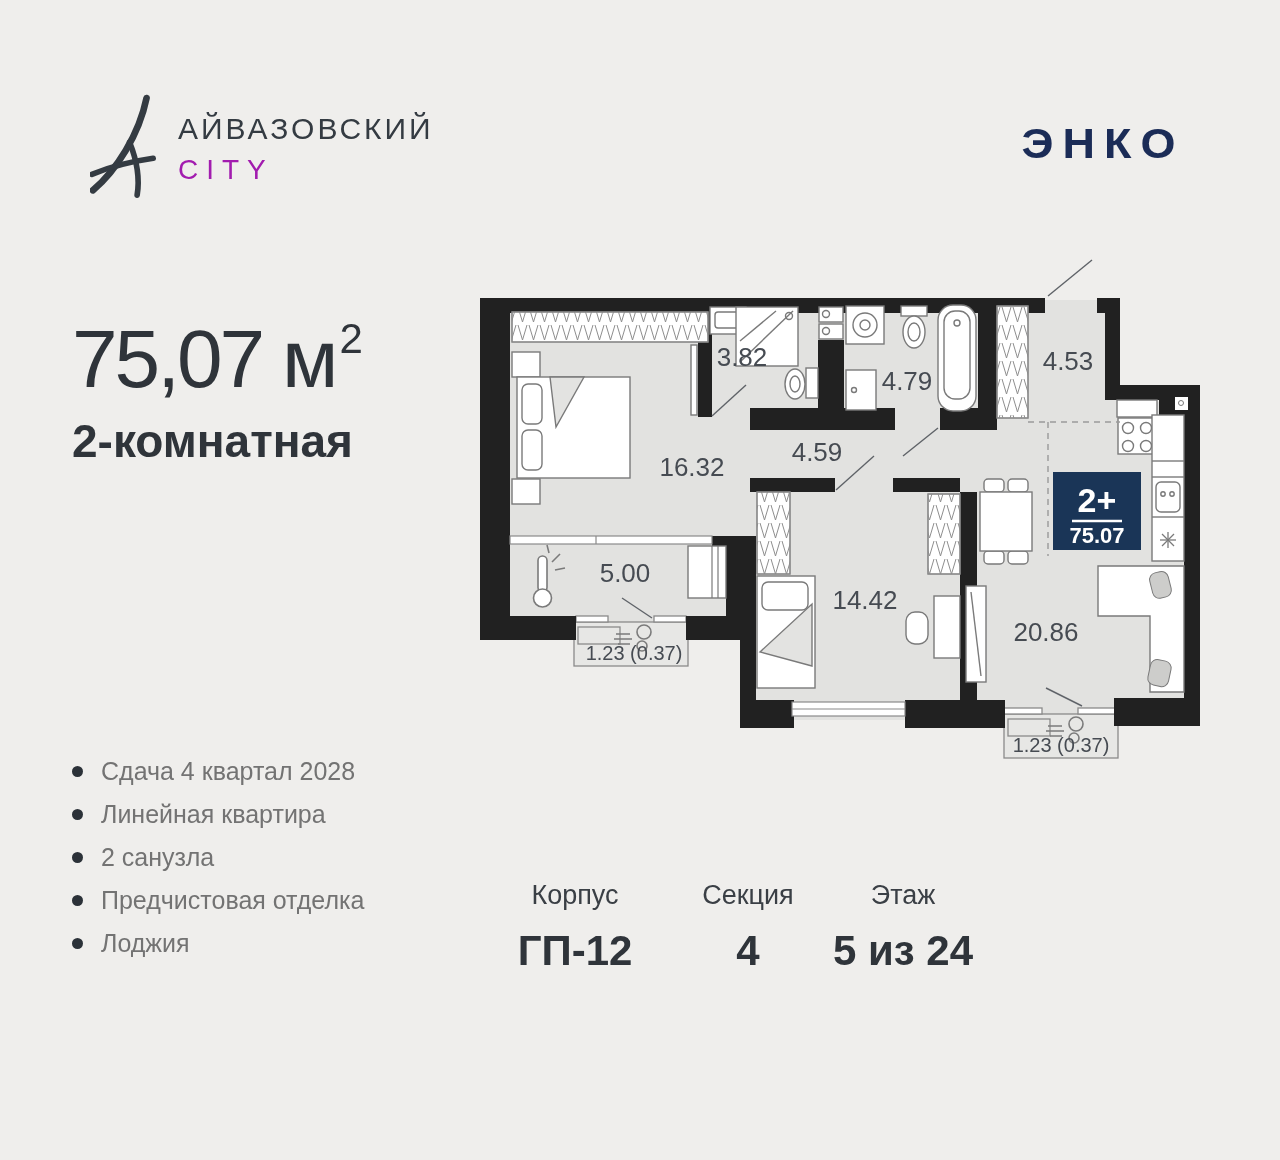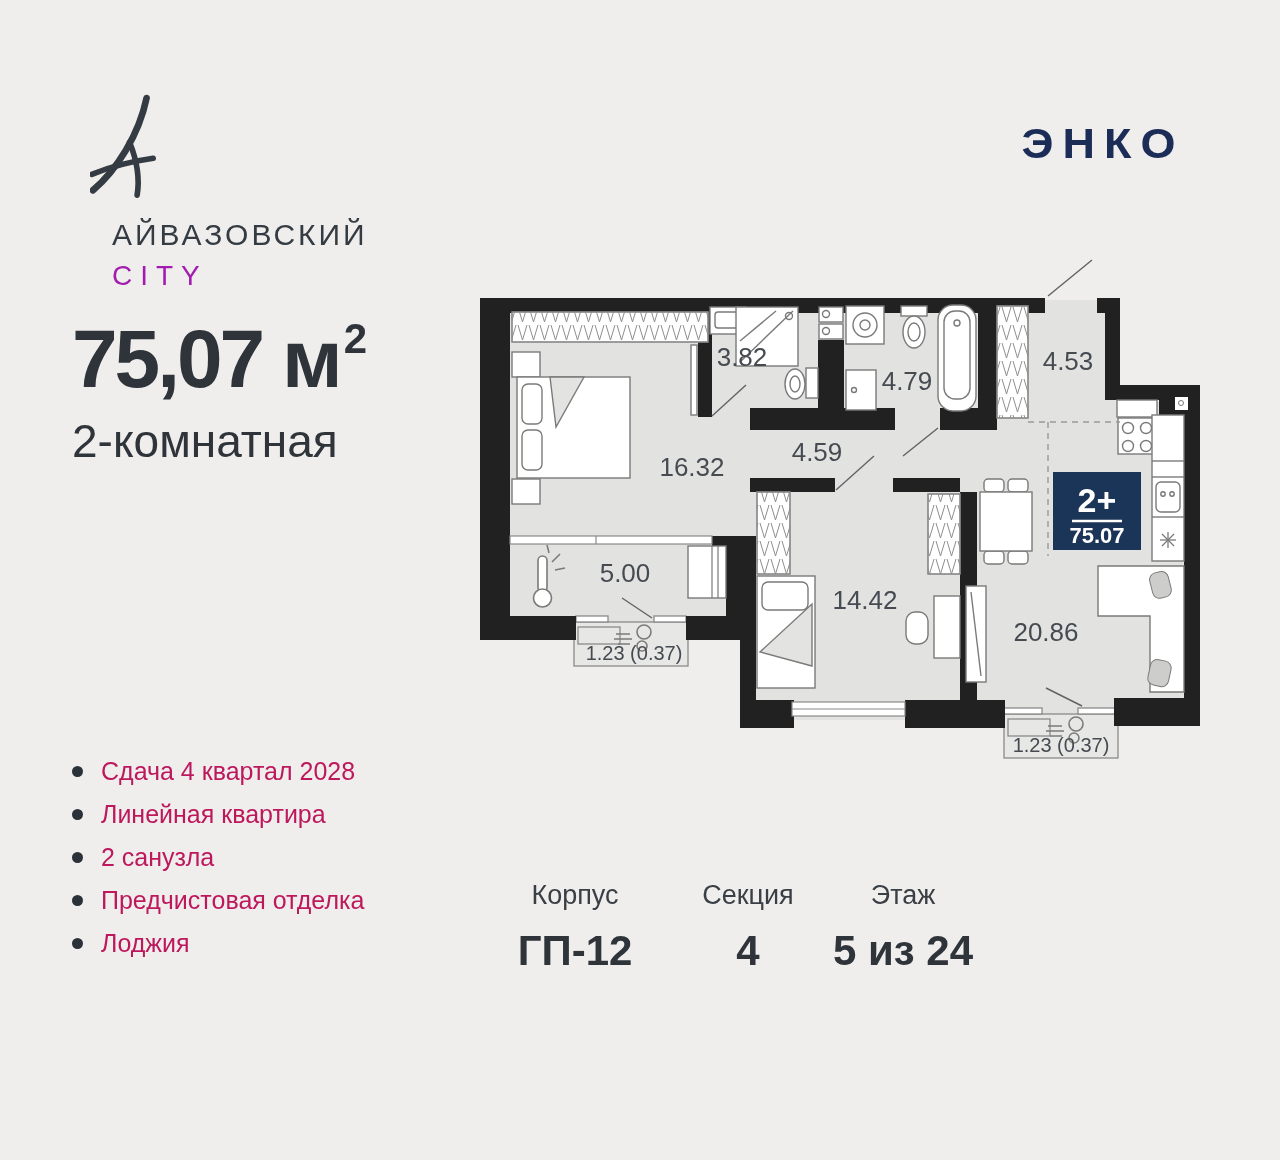--- a/index.html
+++ b/index.html
@@ -5,40 +5,40 @@
   html,body{margin:0;padding:0;}
   body{font-family:"Liberation Sans", sans-serif;}
   .card{
     position:relative;
     width:1280px;height:1160px;
     background:#efeeec;
     overflow:hidden;
     color:#2f353b;
   }
   
-  .brand{position:absolute;left:90px;top:94px;display:flex;align-items:flex-start;flex-direction:column;}
+  .brand{position:absolute;left:90px;top:94px;display:flex;align-items:flex-start;}
   .brand-glyph{width:66px;height:106px;}
   .brand-text{margin-left:22px;margin-top:18px;}
   .brand-line1{font-size:30px;letter-spacing:3px;font-weight:500;color:#343b42;}
   .brand-line2{font-size:28px;letter-spacing:8px;font-weight:500;color:#a21caf;margin-top:8px;}
   
   .dev-logo{
     position:absolute;left:998px;top:118px;width:210px;
     font-size:45px;font-weight:700;color:#1b2c57;letter-spacing:9px;
     transform:scaleY(0.95);text-align:center;
   }
   
-  .area-headline{position:absolute;left:72px;top:312px;font-weight:700;font-size:82px;letter-spacing:-3px;color:#2f343a;text-align:right;}
+  .area-headline{position:absolute;left:72px;top:312px;font-weight:400;font-size:82px;letter-spacing:-3px;color:#2f343a;text-align:right;}
   .area-headline sup{font-size:42px;letter-spacing:0;position:relative;top:-6px;left:4px;}
-  .apt-type{position:absolute;left:72px;top:414px;font-size:46px;font-weight:400;color:#2f343a;}
+  .apt-type{position:absolute;left:72px;top:414px;font-size:46px;font-weight:700;color:#2f343a;}
   
   .features{position:absolute;left:72px;top:750px;}
   .feature-row{display:flex;align-items:center;height:43px;}
   .dot{width:11px;height:11px;border-radius:50%;background:#2b3138;margin-right:18px;flex:0 0 auto;}
-  .feature-label{font-size:25px;font-weight:500;color:#be185d;}
+  .feature-label{font-size:25px;font-weight:500;color:#737373;}
   
   .spec{position:absolute;text-align:center;transform:translateX(-50%);}
   .spec .lbl{font-size:27px;font-weight:400;color:#3a3f45;}
   .spec .val{font-size:42px;font-weight:700;color:#2f343a;margin-top:16px;}
   .spec1{left:575px;top:880px;}
   .spec2{left:748px;top:880px;}
   .spec3{left:903px;top:880px;}
   .spec4{left:1094px;top:880px;}
   
   .plan-svg{position:absolute;left:470px;top:240px;}

